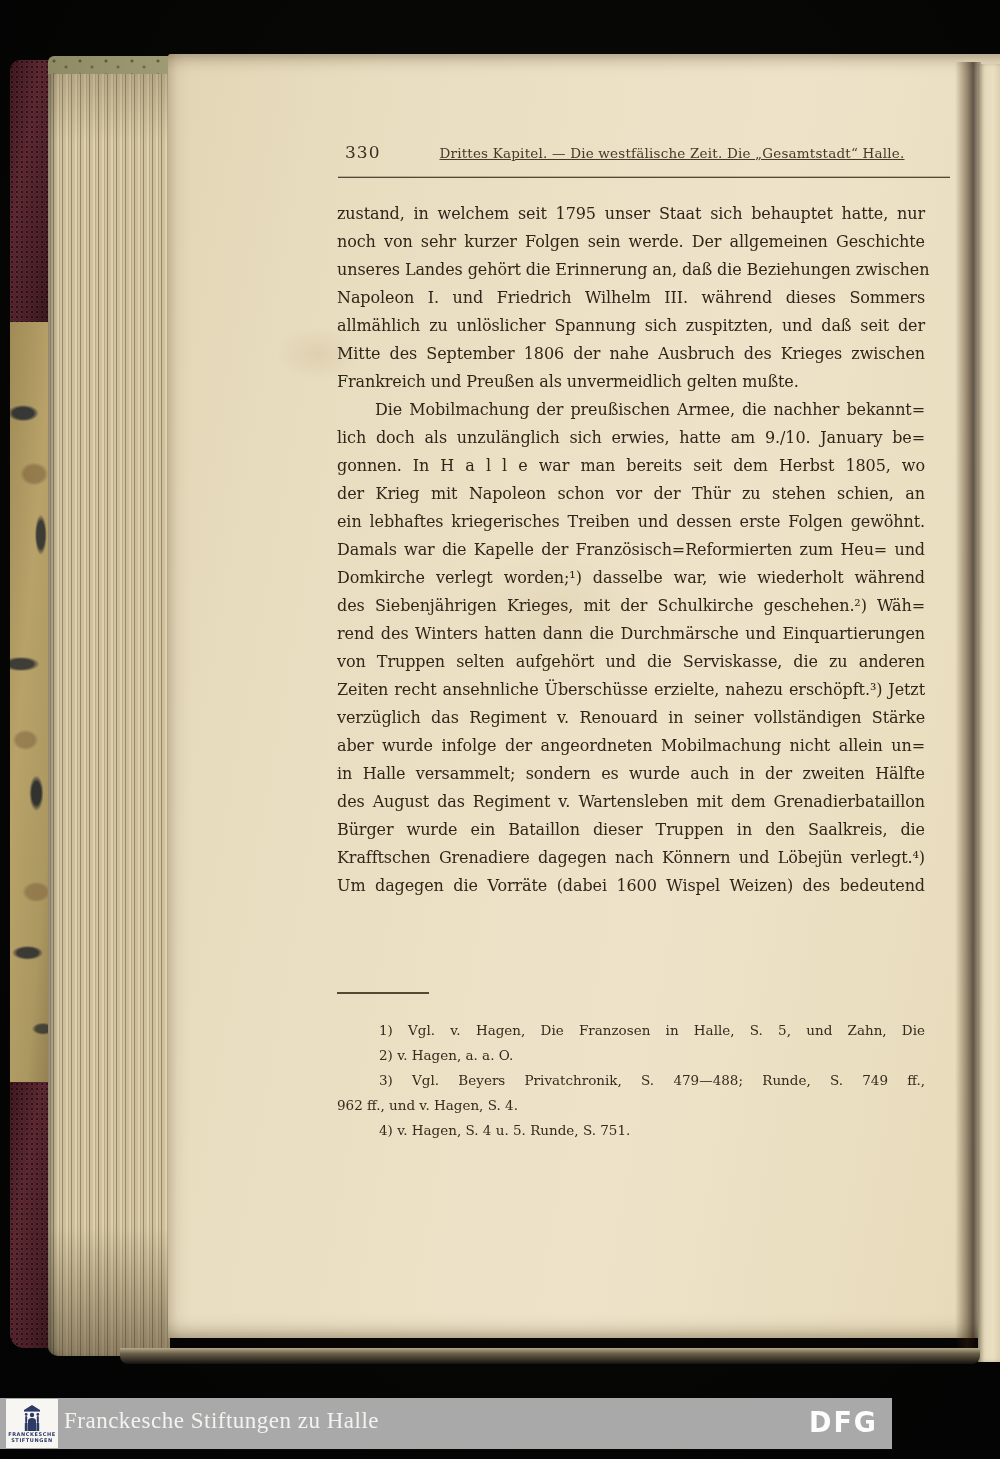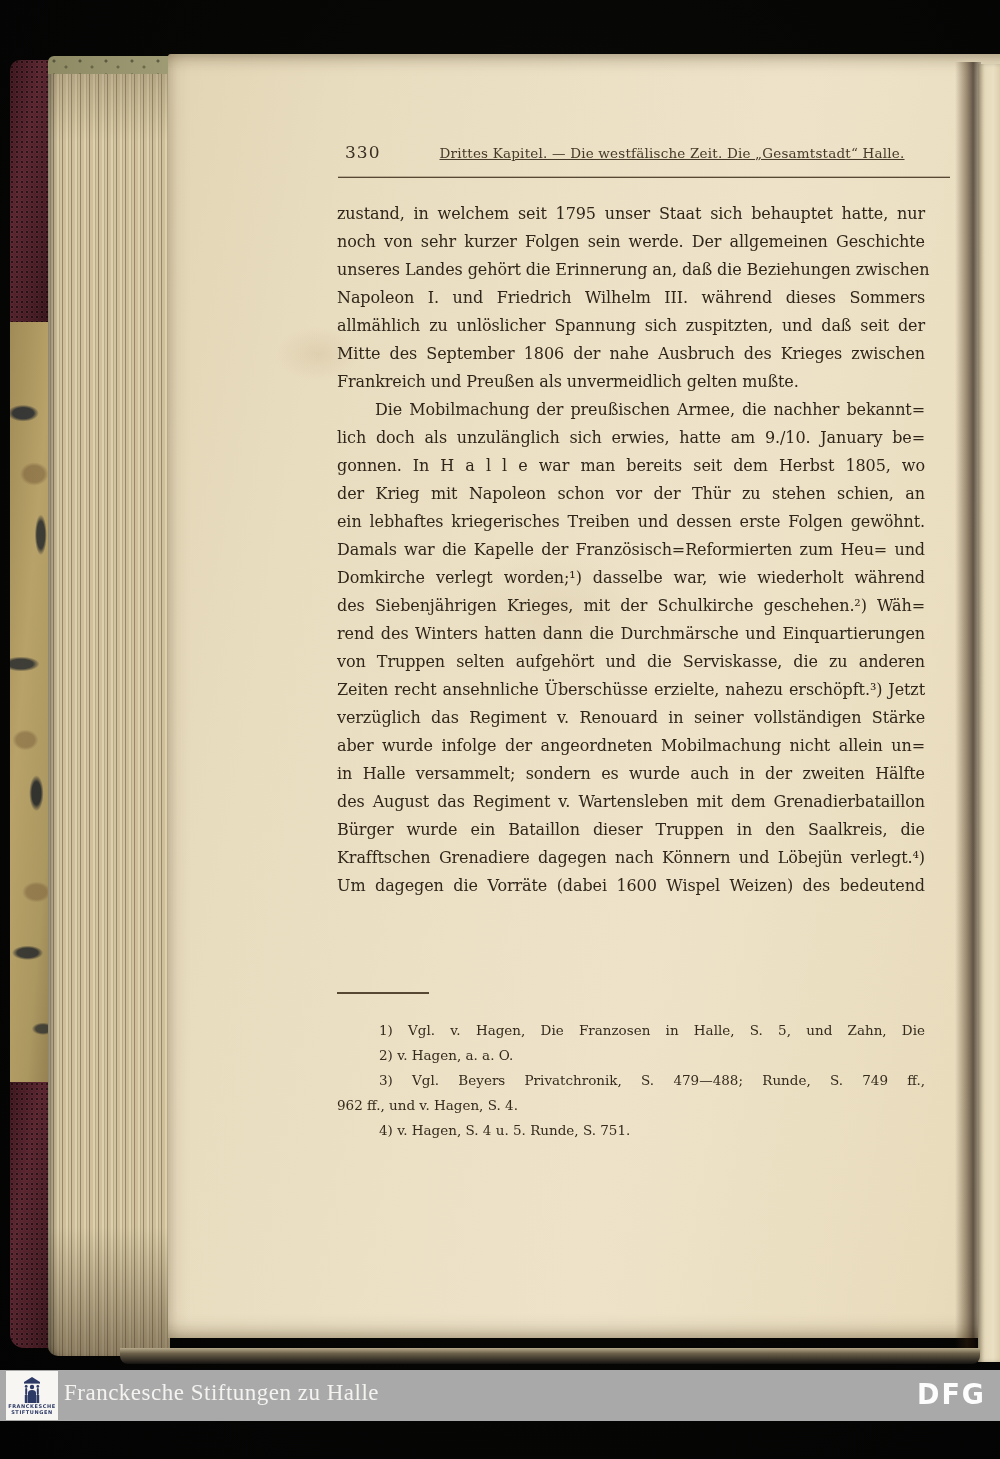--- a/index.html
+++ b/index.html
@@ -91,21 +91,21 @@
   .line.indent{text-indent:38px;}
 
   .foot-rule{position:absolute;left:169px;top:938px;width:92px;height:1px;background:#564832;border-bottom:1px solid #56483288;}
   .foot-block{position:absolute;left:169px;top:952px;width:588px;margin-top:16px;}
   .fline{height:25px;font-size:13.5px;letter-spacing:0;white-space:nowrap;
      text-align:justify;text-align-last:justify;color:#352b1d;}
   .fline.end{text-align-last:left;}
   .fline.indent{text-indent:42px;}
 
   
-  .footer-bar{position:absolute;left:0;top:1370px;width:1000px;height:51px;background:#a9a9aa;}
+  .footer-bar{position:absolute;left:0;top:1398px;width:892px;height:51px;background:#a9a9aa;}
   .logo-box{position:absolute;left:6px;top:1px;width:52px;height:49px;background:#f7f6f3;
      display:flex;flex-direction:column;align-items:center;justify-content:center;}
   .logo-emblem{width:24px;height:26px;display:block;}
   .logo-caption{font-family:"DejaVu Sans",sans-serif;font-size:5px;line-height:6px;
      letter-spacing:.6px;color:#2d3a66;text-align:center;font-weight:bold;}
   .footer-title{position:absolute;left:64px;top:10px;font-family:"Liberation Serif",serif;
      font-size:23px;color:#f4f3f0;letter-spacing:.5px;}
   .dfg{position:absolute;right:14px;top:8px;font-family:"DejaVu Sans",sans-serif;
      font-weight:bold;font-size:27px;letter-spacing:2px;color:#fdfdfd;transform:scaleY(1.08);}
 </style>

